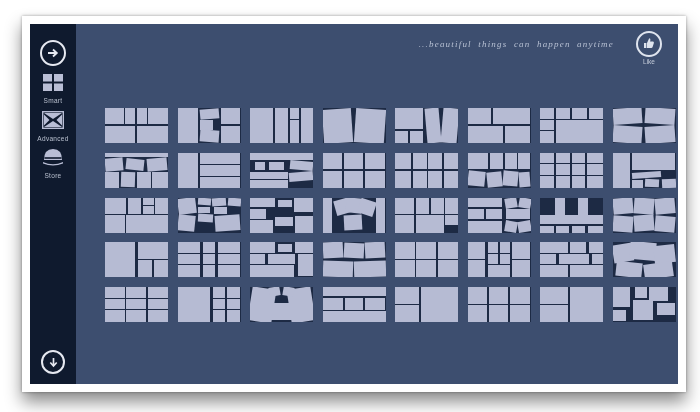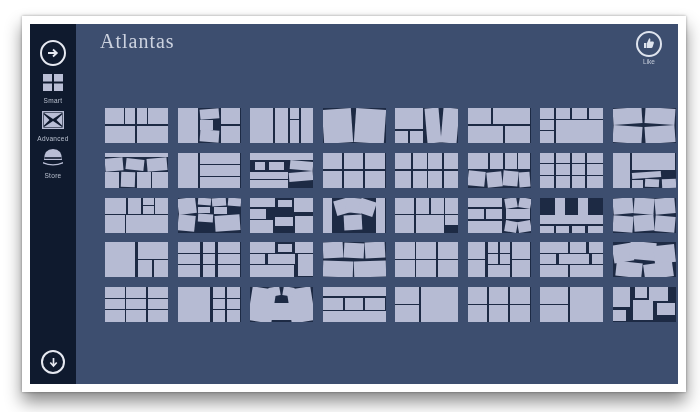--- a/index.html
+++ b/index.html
@@ -124,21 +124,21 @@
 
       <div class="circle-btn" style="top:326px;width:20px;height:20px">
         <span>
           <svg width="11" height="11" viewBox="0 0 12 12">
             <path d="M6 1 V9 M2.5 6 L6 9.8 L9.5 6" stroke="#e6e9f1" stroke-width="1.8" fill="none"></path>
           </svg>
         </span>
       </div>
     </div>
 
-    <div class="title">Atlantas</div>
+    <div class="tagline">...beautiful things can happen anytime</div>
 
     <div class="like">
       <span class="ring">
         <span>
           <svg width="12" height="12" viewBox="0 0 12 12">
             <rect x="1" y="6" width="2.4" height="5" fill="#dfe4ee"></rect>
             <path d="M4 11 V6 L6.2 1.2 Q7.6 1.2 7.4 3 L7.1 4.6 H10 Q11.3 4.8 10.8 6.2 L9.6 10 Q9.3 11 8.2 11 Z" fill="#dfe4ee"></path>
           </svg>
         </span>
       </span>

